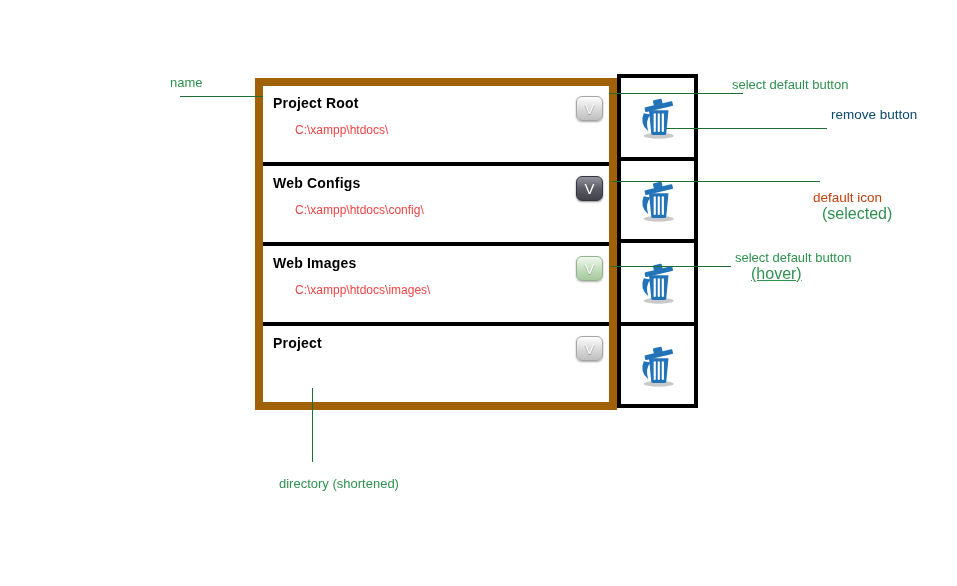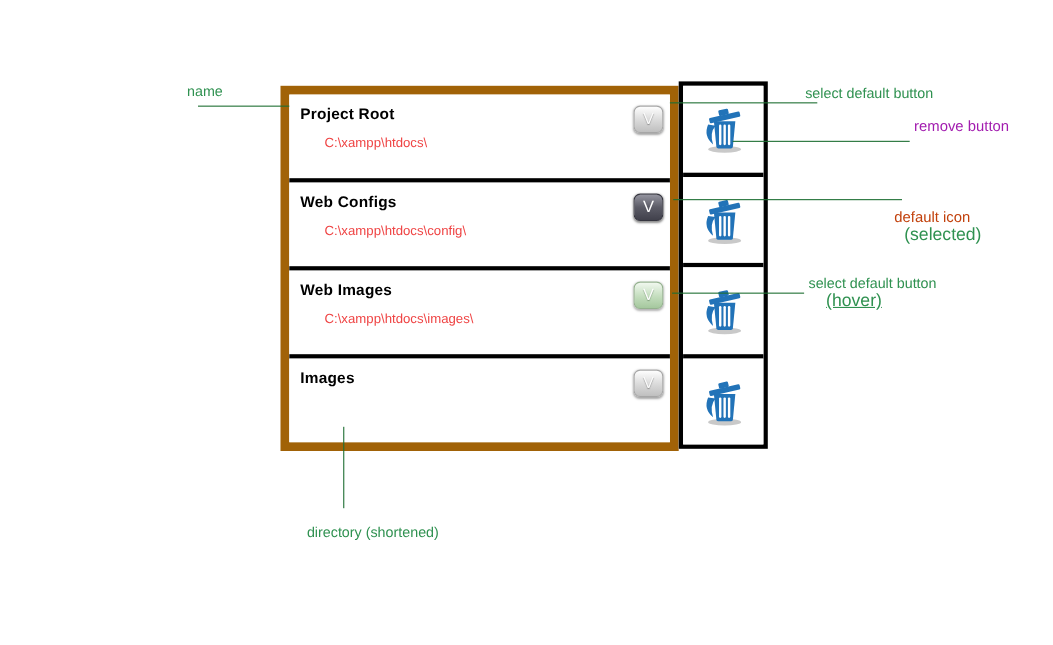--- a/index.html
+++ b/index.html
@@ -52,21 +52,21 @@
   .trow{
     flex:1;border-bottom:4px solid #000;
     display:flex;align-items:center;justify-content:center;cursor:pointer;background:#fff;
   }
   .trow:last-child{border-bottom:none;}
   .trow svg{width:48px;height:48px;display:block;}
 
   
   .ann{position:absolute;font-size:13px;color:#2f9150;white-space:nowrap;}
   .ann.small{font-size:16px;}
-  .ann.light{color:#a21caf;}
+  .ann.light{color:#0c4a6e;}
   .ann.lighter{color:#c2410c;}
   .hline{position:absolute;height:1px;background:#1e6f33;}
   .vline{position:absolute;width:1px;background:#1e6f33;}
 </style>
 </head>
 <body>
 
 <div class="left-table">
     <div class="prow">
       <div class="ptitle">Project Root</div>
@@ -77,21 +77,21 @@
       <div class="ptitle">Web Configs</div>
       <div class="ppath">C:\xampp\htdocs\config\</div>
       <button class="vbtn selected">V</button>
     </div>
     <div class="prow">
       <div class="ptitle">Web Images</div>
       <div class="ppath">C:\xampp\htdocs\images\</div>
       <button class="vbtn hover">V</button>
     </div>
     <div class="prow">
-      <div class="ptitle">Images</div>
+      <div class="ptitle">Project</div>
       <button class="vbtn default">V</button>
     </div>
   </div>
 
 <div class="right-table">
     <div class="trow">
   <span>
     <svg viewBox="0 0 64 64" xmlns="http://www.w3.org/2000/svg" aria-hidden="true">
       <ellipse cx="33" cy="57" rx="20" ry="4" fill="#9c9c9c" opacity="0.55"></ellipse>
       <path d="M13 27 Q7 41 19 51 Q14.5 37 22 28.5 Z" fill="#2273b8"></path>

